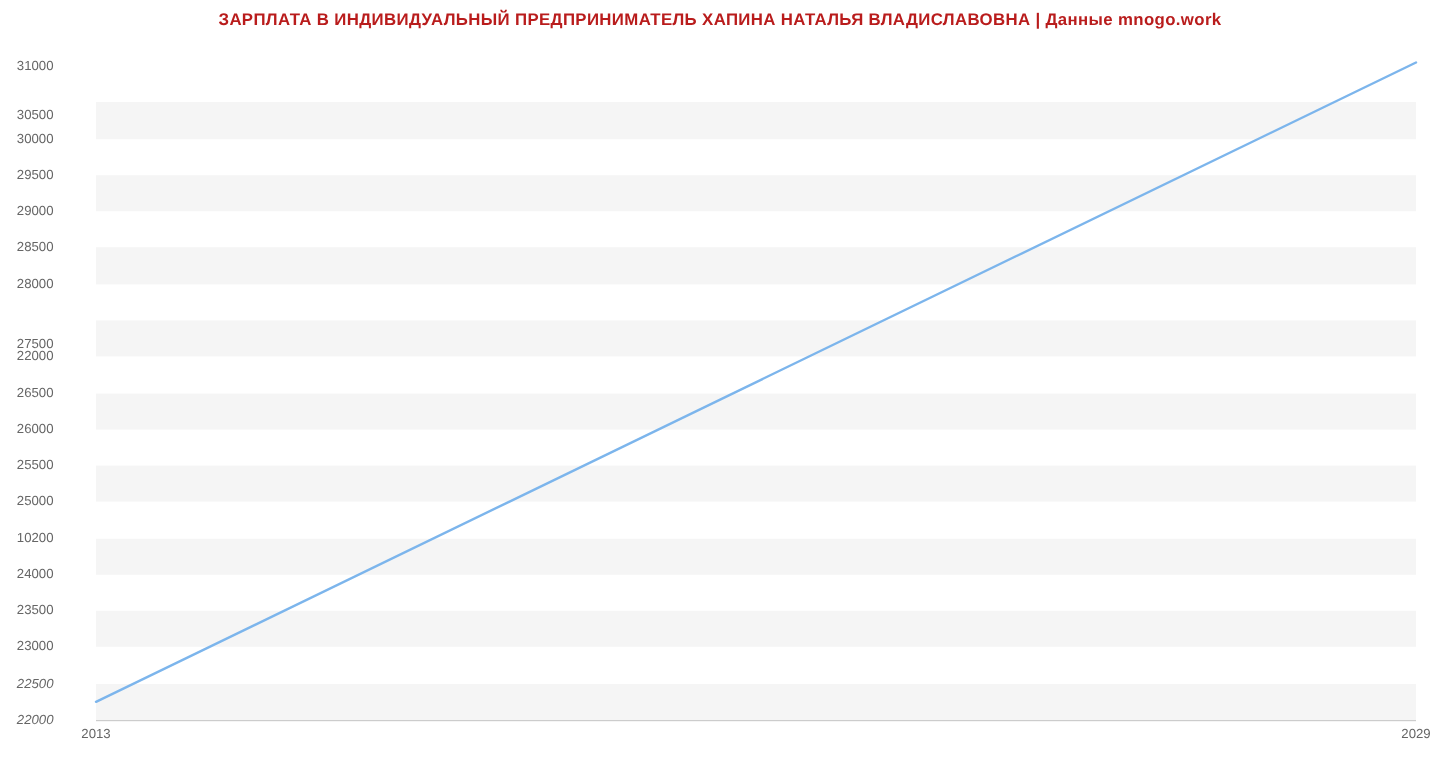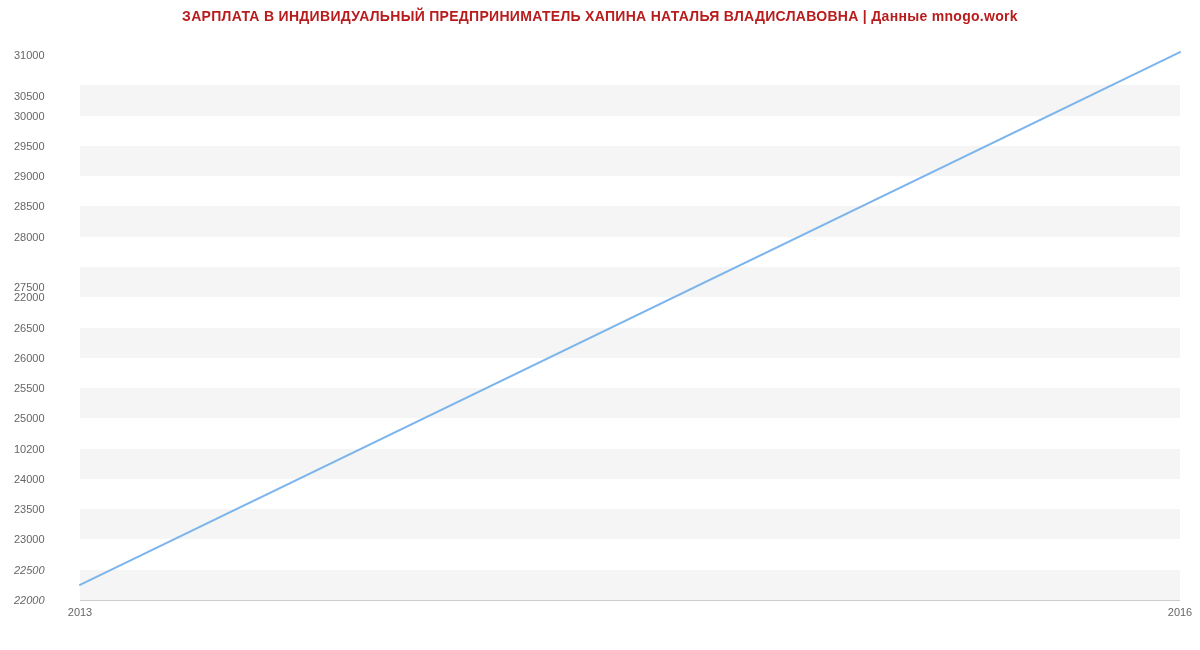--- a/index.html
+++ b/index.html
@@ -109,14 +109,14 @@
     <div class="y-tick-label" style="top: 297.297px;">22000</div>
     <div class="y-tick-label" style="top: 267.027px; margin-top: 20px;">27500</div>
     <div class="y-tick-label" style="top: 236.757px;">28000</div>
     <div class="y-tick-label" style="top: 206.486px;">28500</div>
     <div class="y-tick-label" style="top: 176.216px;">29000</div>
     <div class="y-tick-label" style="top: 145.946px;">29500</div>
     <div class="y-tick-label" style="top: 115.676px;">30000</div>
     <div class="y-tick-label" style="top: 85.4054px; margin-top: 11px;">30500</div>
     <div class="y-tick-label" style="top: 55.1351px;">31000</div>
     <div class="x-tick-label" style="left: 80px;">2013</div>
-    <div class="x-tick-label" style="left: 1180px;">2016</div>
+    <div class="x-tick-label" style="left: 1180px;">2029</div>
   </div>
 
 </body></html>

